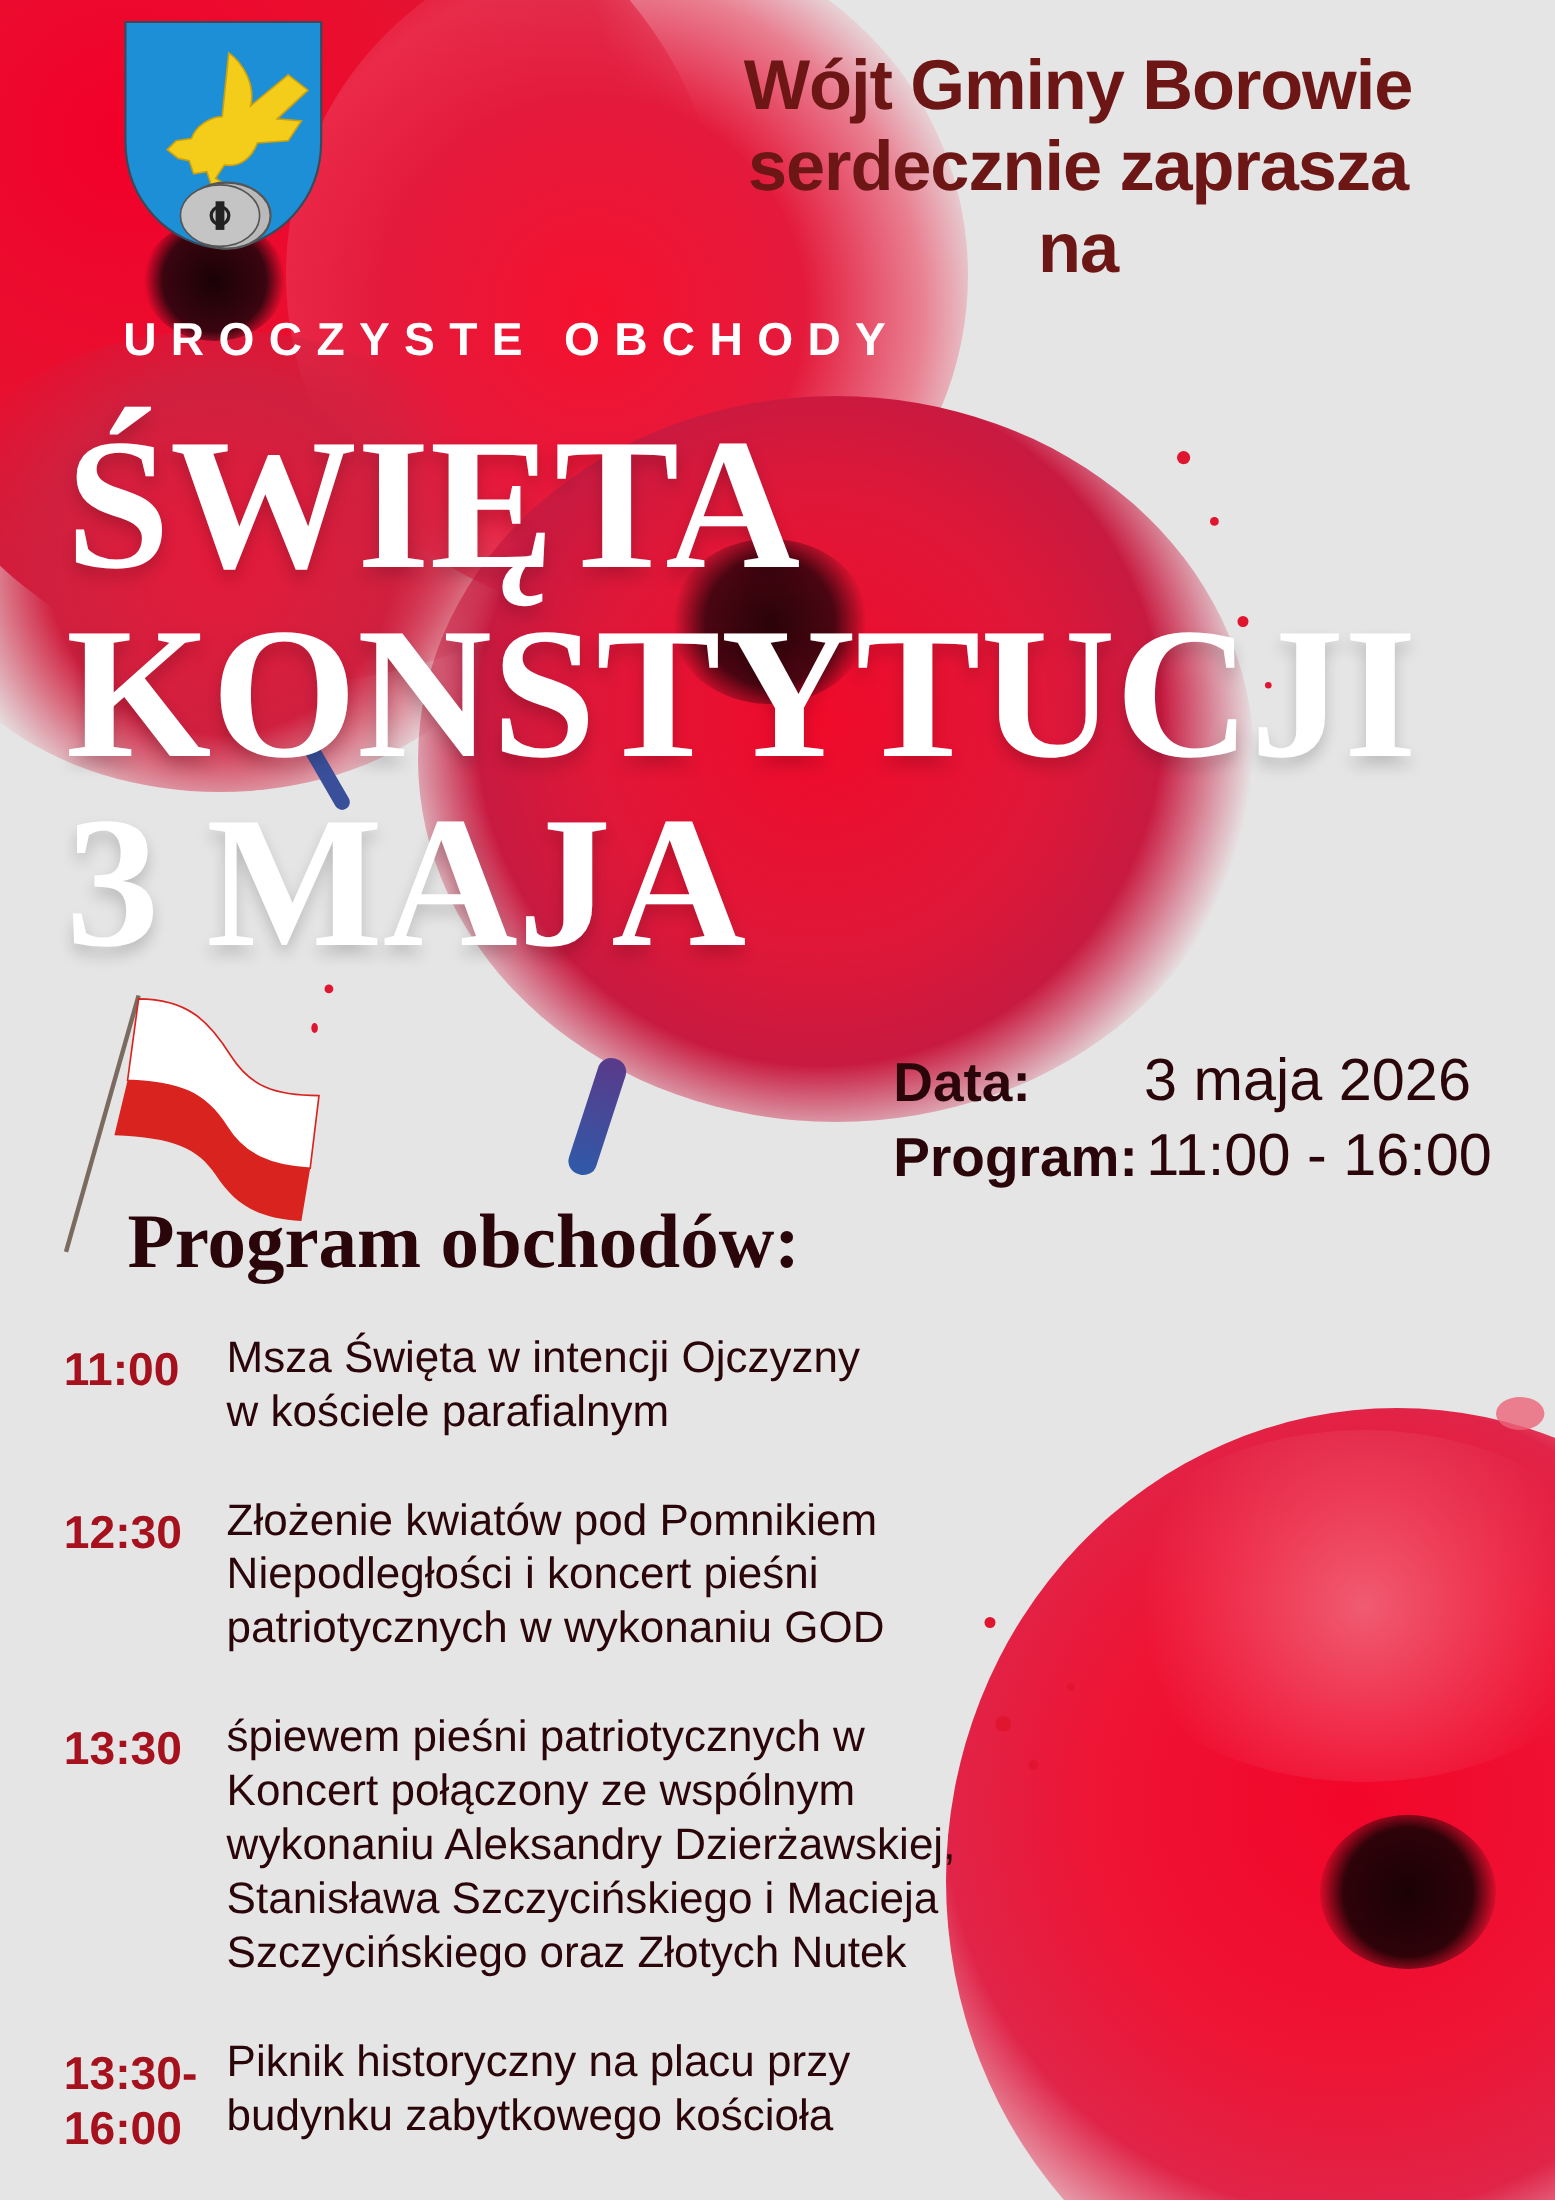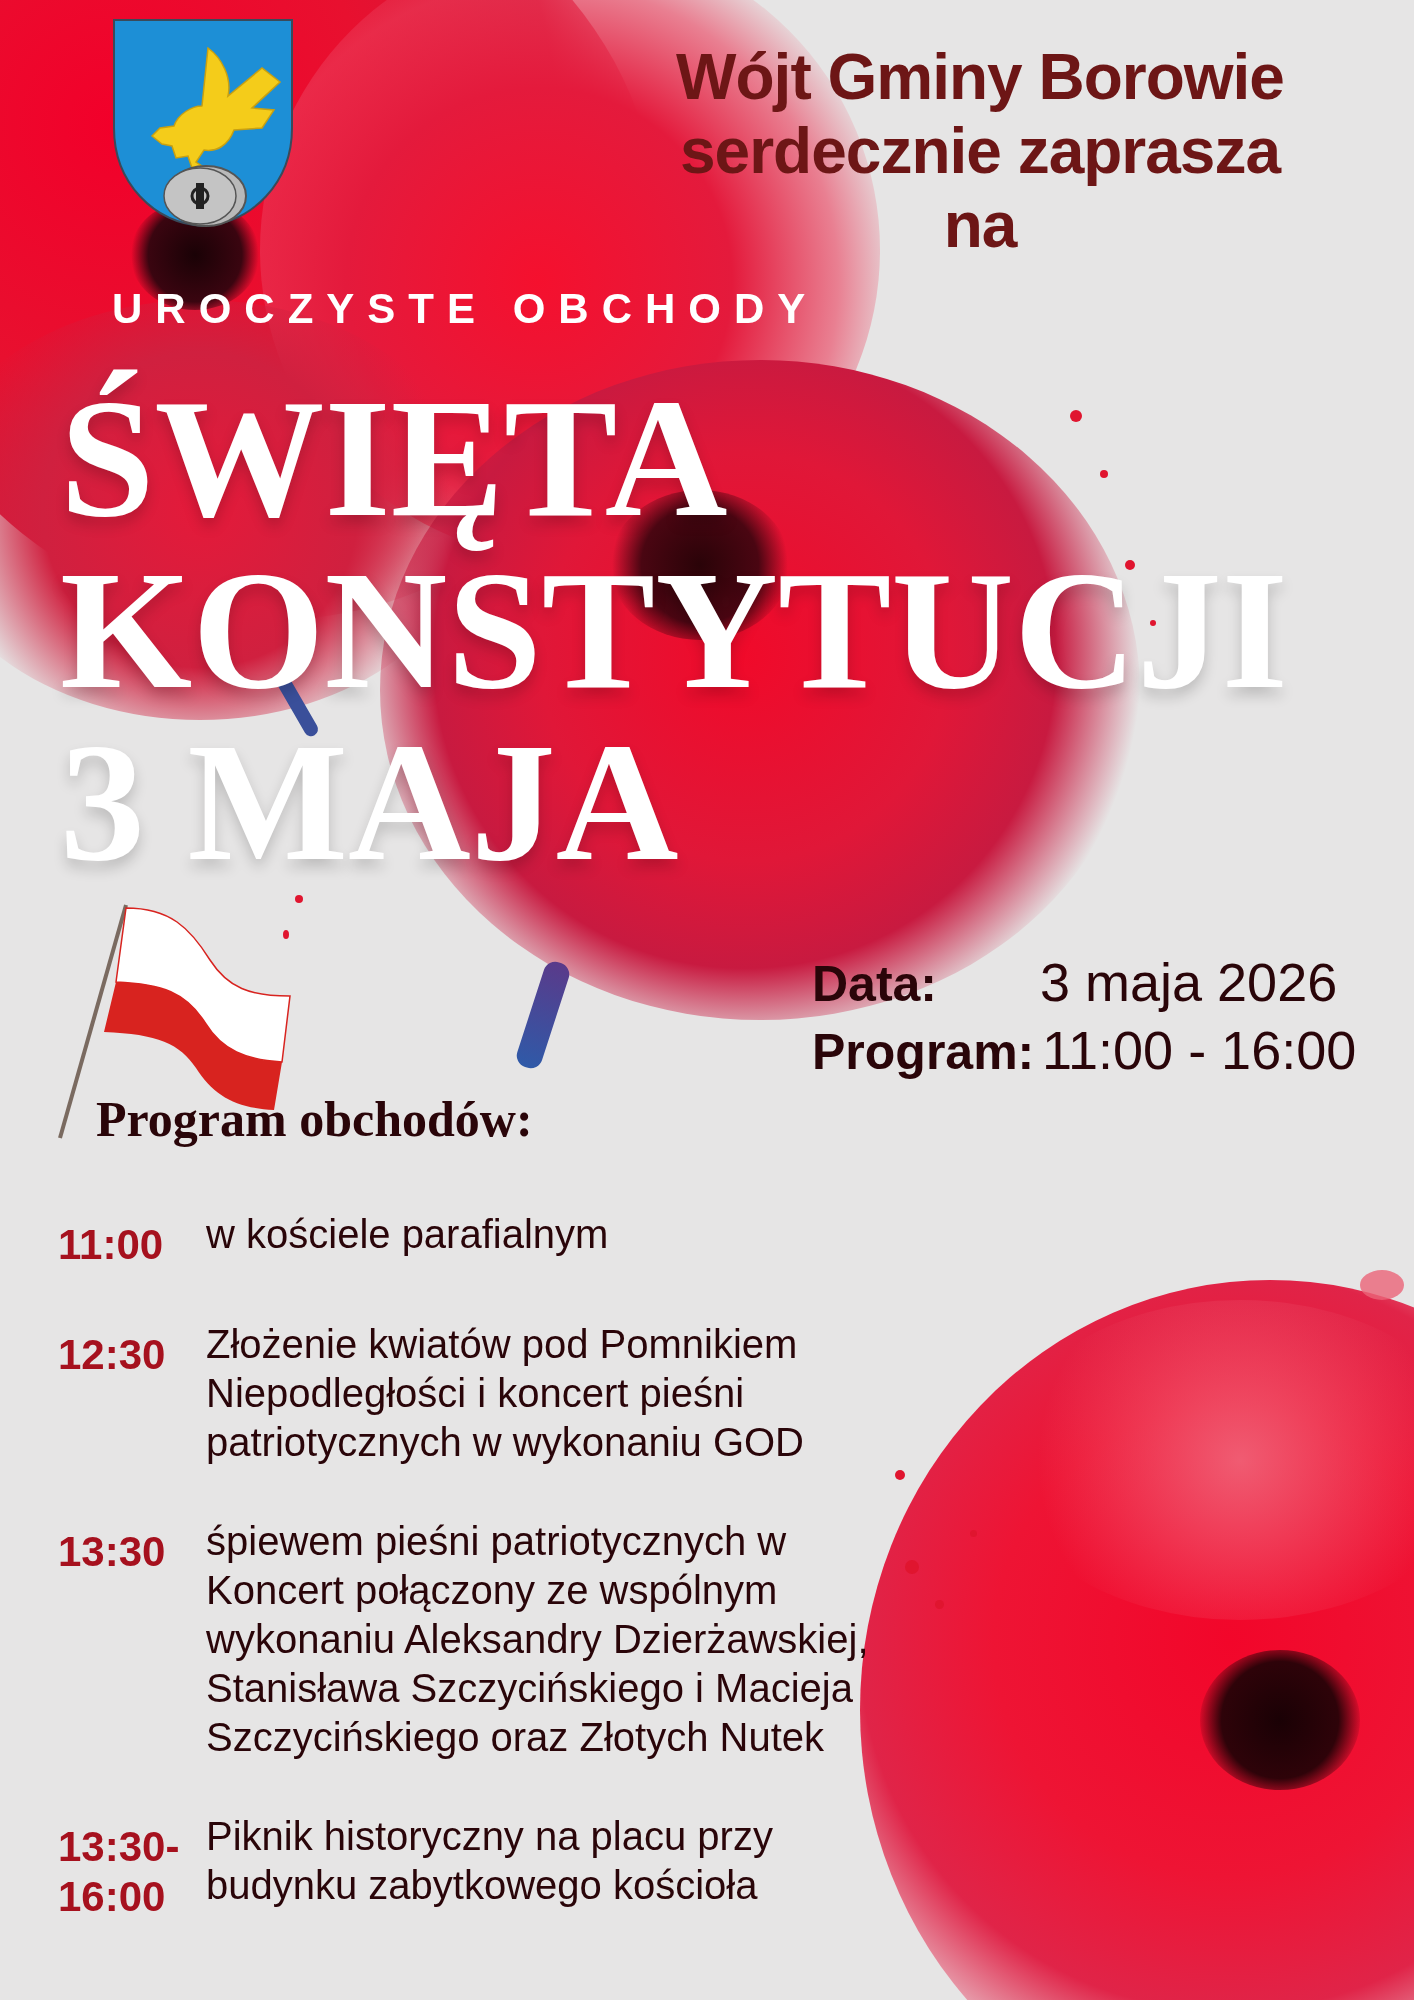--- a/index.html
+++ b/index.html
@@ -27,21 +27,21 @@
   .title div { white-space:nowrap; }
 
   .flag { position:absolute; left:50px; top:900px; width:290px; height:250px; }
 
   .when { position:absolute; left:812px; top:945px; color:#2a0509; }
   .when-row { display:flex; align-items:flex-end; height:68px; }
   .when-label { font-weight:bold; font-size:50px; width:230px; }
   .when-value { font-size:54px; margin-left:0px; }
   .when-row.r1 .when-value { margin-left:-2px; padding-left:0; }
 
-  .program-title { position:absolute; left:96px; top:1090px; font-family:"Liberation Serif", serif; font-weight:bold; font-size:50px; color:#2a0509; }
+  .program-title { position:absolute; left:116px; top:1090px; font-family:"Liberation Serif", serif; font-weight:bold; font-size:70px; color:#2a0509; }
 
   .schedule { position:absolute; left:58px; top:1210px; width:900px; }
   .item { display:flex; margin-bottom:50px; }
   .item .time { width:148px; color:#a6111e; font-weight:bold; font-size:42px; line-height:50px; padding-top:10px; }
   .item .desc { color:#2a0509; font-size:40px; line-height:49px; }
   .item .desc div { white-space:nowrap; }
 </style>
 </head>
 <body>
 
@@ -109,20 +109,21 @@
     <span class="when-value">11:00 - 16:00</span>
   </div>
 </div>
 
 <div class="program-title">Program obchodów:</div>
 
 <div class="schedule">
   <div class="item">
     <div class="time">11:00</div>
     <div class="desc">
+      <div>Msza Święta w intencji Ojczyzny</div>
       <div>w kościele parafialnym</div>
     </div>
   </div>
   <div class="item">
     <div class="time">12:30</div>
     <div class="desc">
       <div>Złożenie kwiatów pod Pomnikiem</div>
       <div>Niepodległości i koncert pieśni</div>
       <div>patriotycznych w wykonaniu GOD</div>
     </div>

